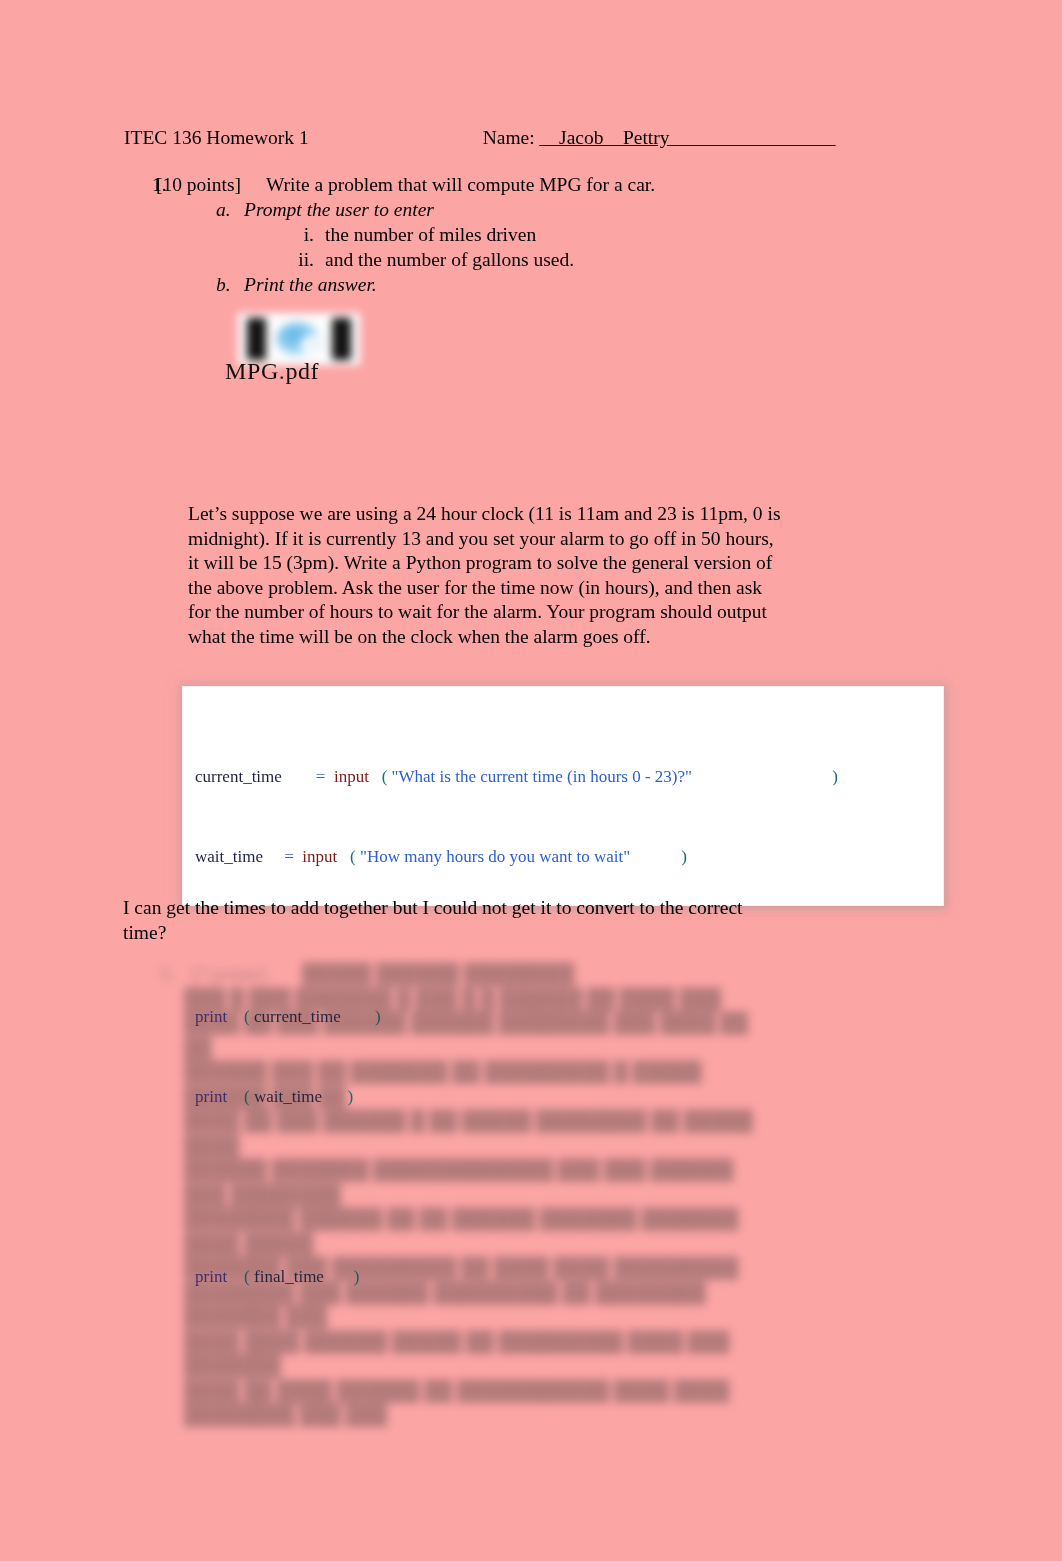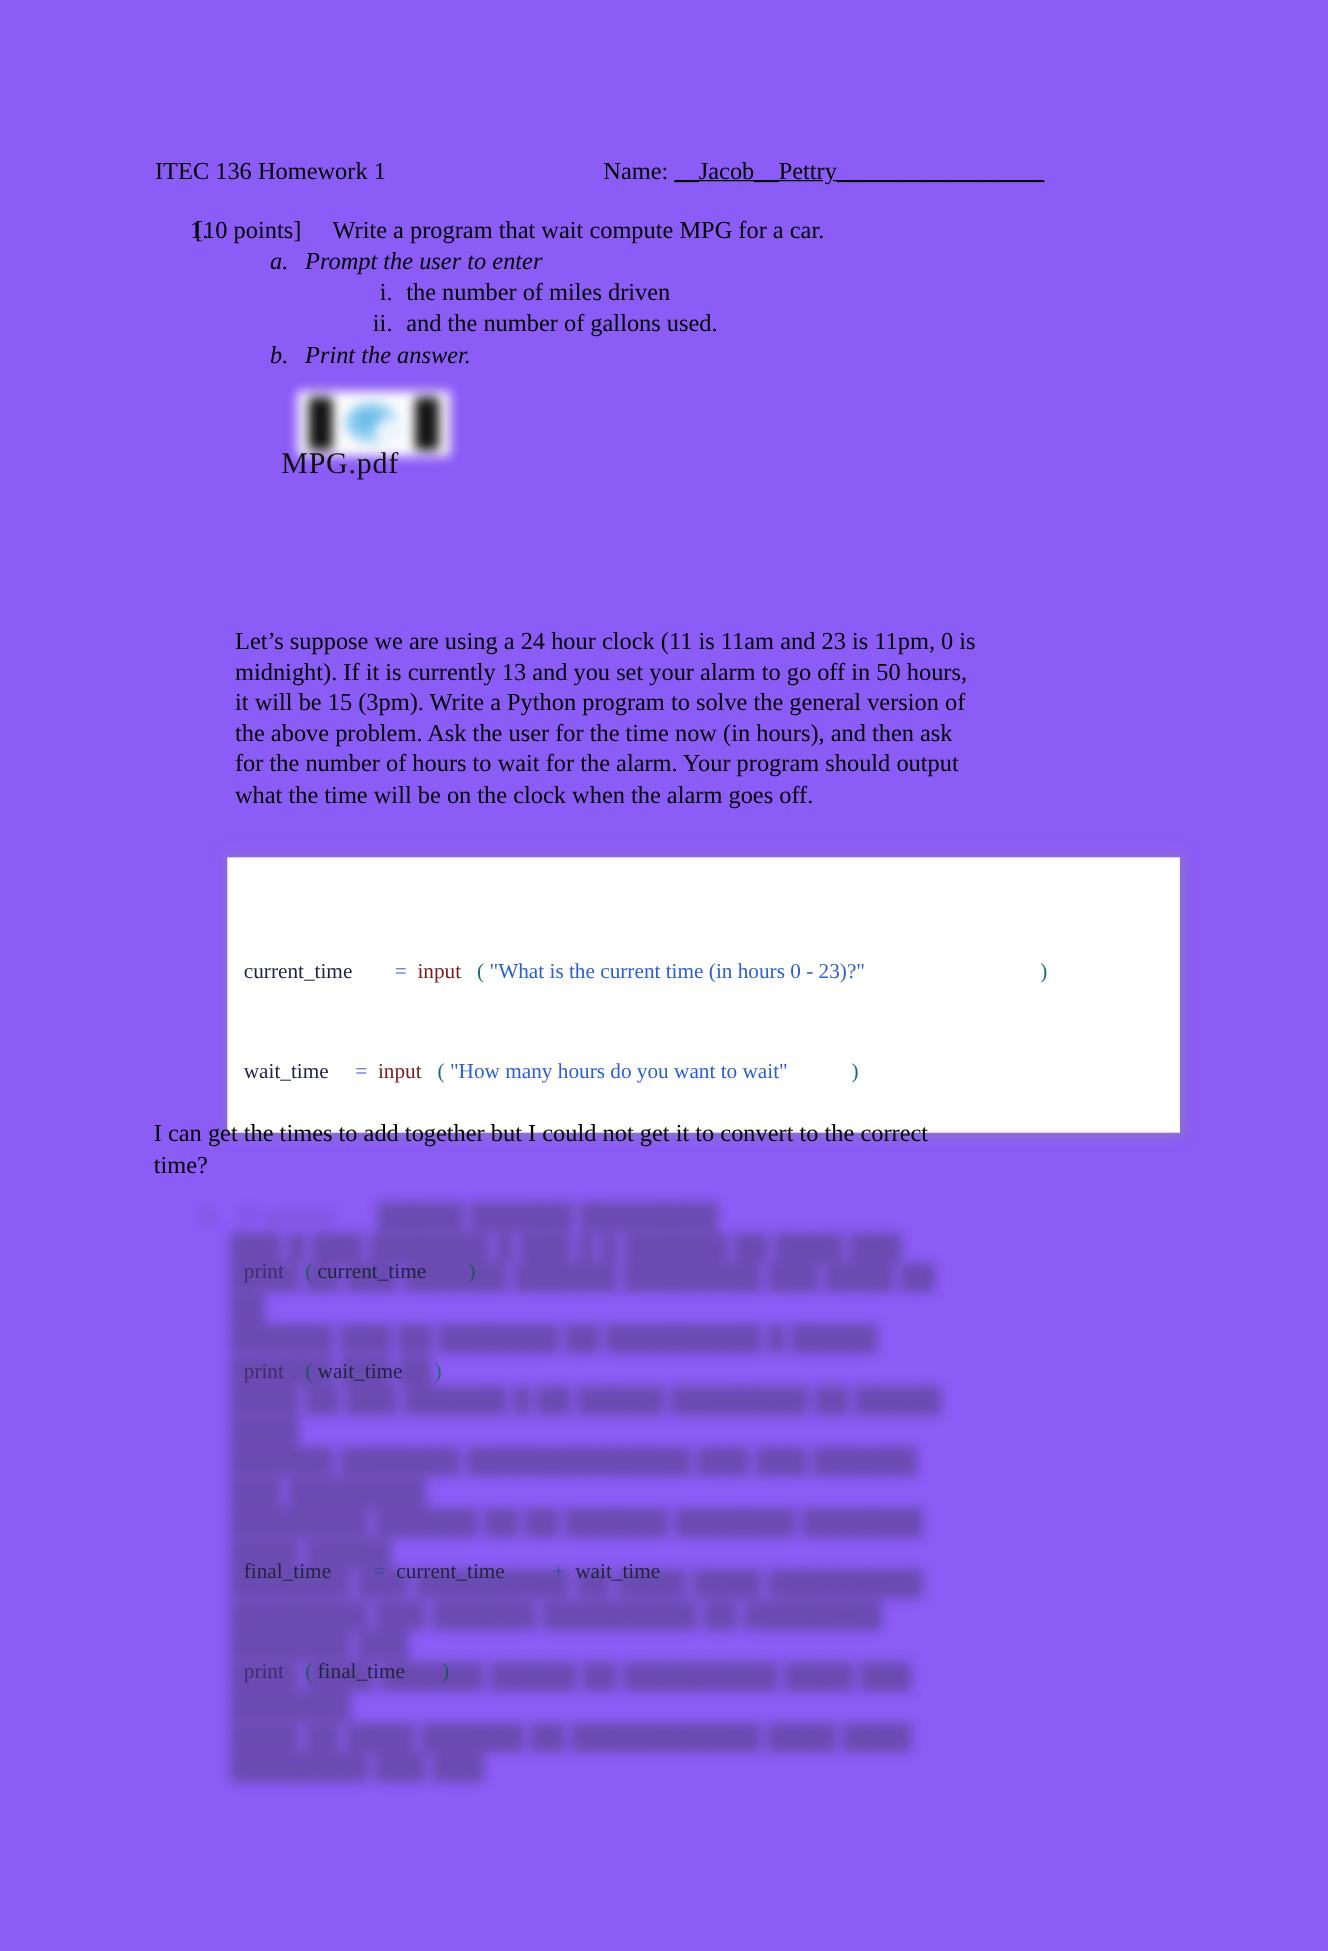--- a/index.html
+++ b/index.html
@@ -12,21 +12,21 @@
     height: 1561px;
     position: relative;
     font-family: "Liberation Serif", "DejaVu Serif", serif;
     color: #000000;
     overflow: hidden;
   }
 
   .page {
     position: absolute;
     inset: 0;
-    background: #8b5cf6;
+    background: #fca5a5;
   }
 
   
   .doc-header {
     position: absolute;
     left: 124px;
     top: 125px;
     width: 800px;
     font-size: 19.5px;
     line-height: 26px;
@@ -247,21 +247,21 @@
 <body>
 
 <div class="page">
 
   <div class="doc-header">
     <span class="hdr-title">ITEC 136 Homework 1</span><span class="hdr-name"><span>Name:</span> <span class="hdr-name-value">__Jacob__Pettry</span><span class="hdr-name-value">_________________</span></span>
   </div>
 
   <div class="q1">
     <div class="q-line">
-      <span class="q-num">1.</span><span class="q-points">[10 points]</span><span class="q-text">Write a program that wait compute MPG for a car.</span>
+      <span class="q-num">1.</span><span class="q-points">[10 points]</span><span class="q-text">Write a problem that will compute MPG for a car.</span>
     </div>
     <div class="lvl-a">
       <span class="marker">a.</span><span>Prompt the user to enter</span>
     </div>
     <div class="lvl-i">
       <span class="marker">i.</span><span>the number of miles driven</span>
     </div>
     <div class="lvl-i">
       <span class="marker">ii.</span><span>and the number of gallons used.</span>
     </div>
@@ -293,21 +293,20 @@
       <div class="code-line"><span class="tk-var">wait_time</span><span>     </span><span class="tk-eq">=</span>  <span class="tk-fn">input</span>   <span class="tk-paren">(</span> <span class="tk-str">"How many hours do you want to wait"</span><span>            </span><span class="tk-paren">)</span></div>
 
       <div class="code-gap"></div>
 
       <div class="code-line"><span class="tk-print">print</span>    <span class="tk-paren">(</span> <span class="tk-var">current_time</span><span>        </span><span class="tk-paren">)</span></div>
 
       <div class="code-line"><span class="tk-print">print</span>    <span class="tk-paren">(</span> <span class="tk-var">wait_time</span><span>      </span><span class="tk-paren">)</span></div>
 
       <div class="code-gap"></div>
 
-      <div class="code-line"><span class="tk-var">final_time</span><span>        </span><span class="tk-eq">=</span>  <span class="tk-var">current_time</span><span>         </span><span class="tk-plus">+</span>  <span class="tk-var">wait_time</span></div>
 
       <div class="code-line"><span class="tk-print">print</span>    <span class="tk-paren">(</span> <span class="tk-var">final_time</span><span>       </span><span class="tk-paren">)</span></div>
 
     </div>
   </div>
 
   <div class="answer-para">I can get the times to add together but I could not get it to convert to the correct time?</div>
 
   <div class="redacted">
     <div class="r-head">

